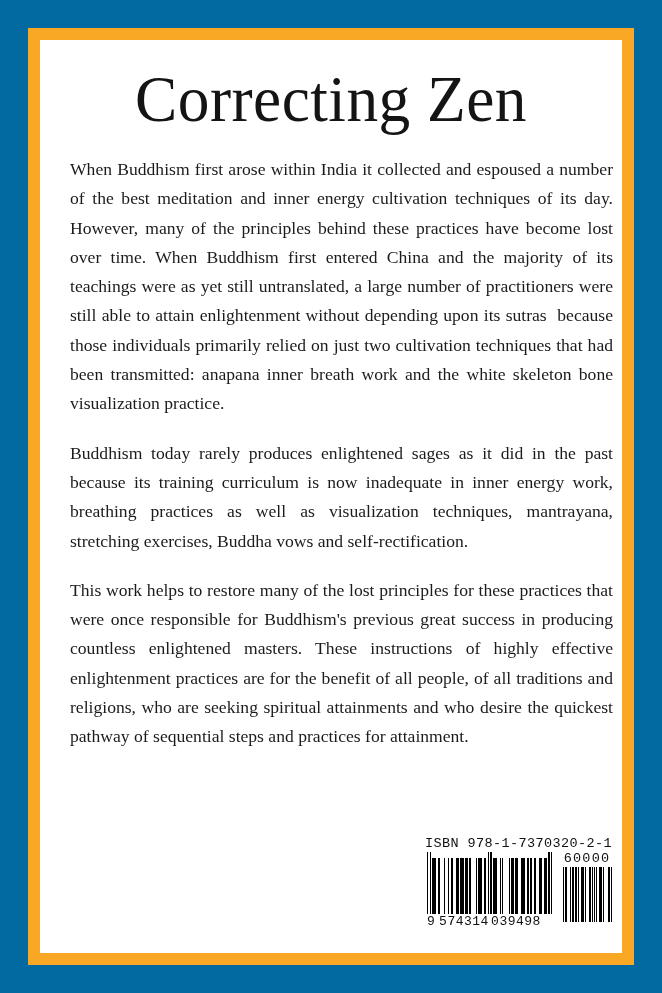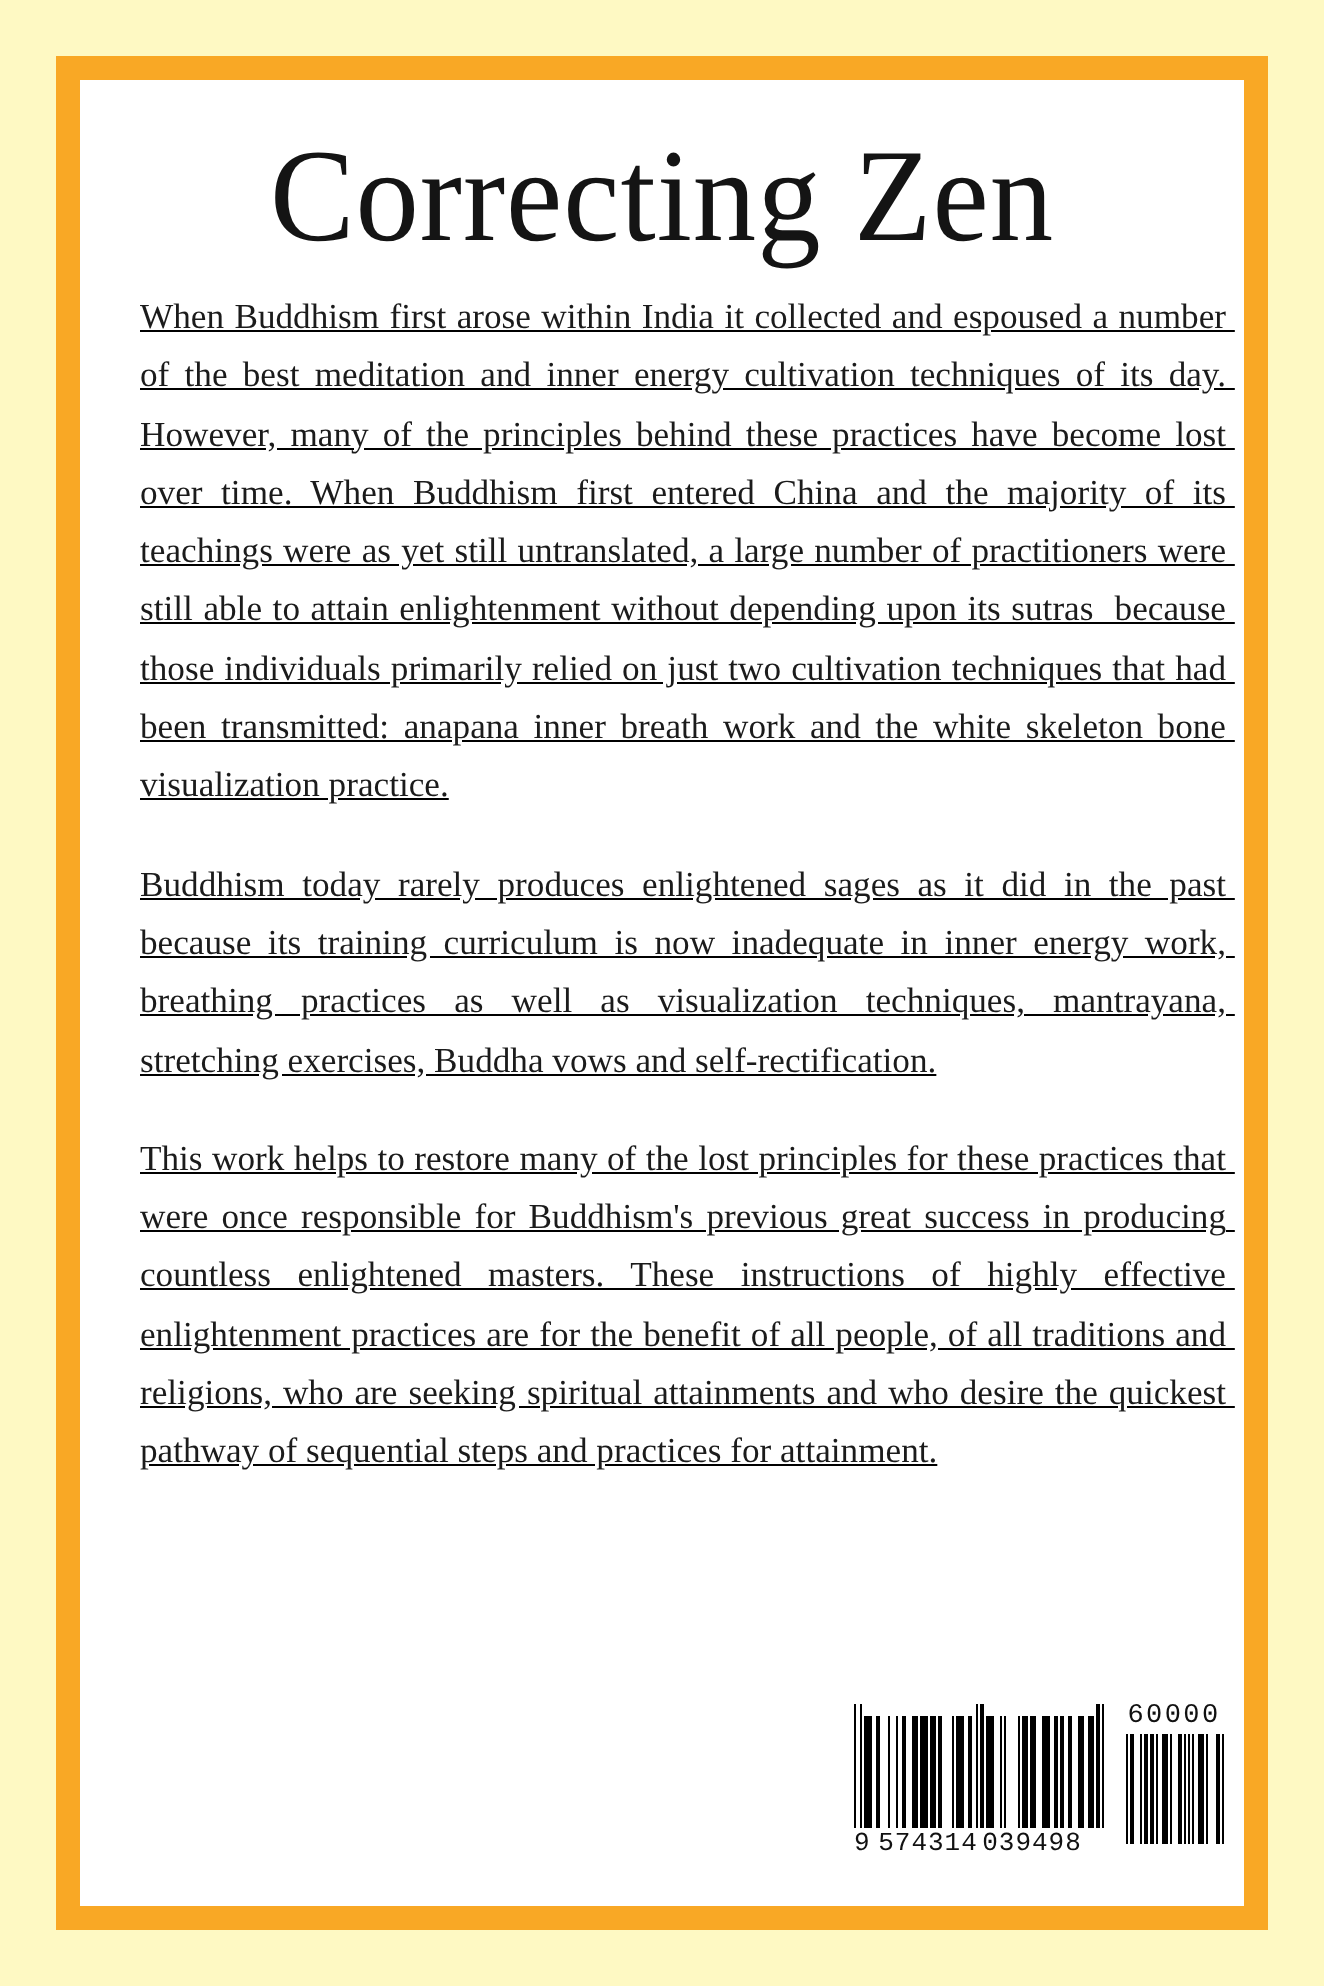--- a/index.html
+++ b/index.html
@@ -11,21 +11,21 @@
     width: 662px;
     height: 993px;
     overflow: hidden;
     font-family: "Liberation Serif", "DejaVu Serif", serif;
   }
 
   .cover {
     position: relative;
     width: 662px;
     height: 993px;
-    background: #fef9c3;
+    background: #0369a1;
     box-sizing: border-box;
   }
 
   
   .frame {
     position: absolute;
     left: 28px;
     top: 28px;
     width: 606px;
     height: 937px;
@@ -55,23 +55,22 @@
     color: #141414;
     font-weight: 400;
     white-space: nowrap;
     transform: scaleX(0.96);
     transform-origin: center center;
   }
 
   .body-copy {
     position: absolute;
     left: 30px;
-    top: 104px;
+    top: 115px;
     width: 543px;
-    text-decoration: underline;
   }
 
   .para {
     margin: 0 0 20px 0;
     font-family: "Liberation Serif", "DejaVu Serif", serif;
     font-size: 17.6px;
     line-height: 29.3px;
     color: #1b1b1b;
     text-align: justify;
     text-justify: inter-word;
@@ -152,20 +151,21 @@
       <div class="title">Correcting Zen</div>
 
       <div class="body-copy">
         <p class="para">When Buddhism first arose within India it collected and espoused a number of the best meditation and inner energy cultivation techniques of its day. However, many of the principles behind these practices have become lost over time. When Buddhism first entered China and the majority of its teachings were as yet still untranslated, a large number of practitioners were still able to attain enlightenment without depending upon its sutras  because those individuals primarily relied on just two cultivation techniques that had been transmitted: anapana inner breath work and the white skeleton bone visualization practice.</p>
         <p class="para">Buddhism today rarely produces enlightened sages as it did in the past because its training curriculum is now inadequate in inner energy work, breathing practices as well as visualization techniques, mantrayana, stretching exercises, Buddha vows and self-rectification.</p>
         <p class="para">This work helps to restore many of the lost principles for these practices that were once responsible for Buddhism's previous great success in producing countless enlightened masters. These instructions of highly effective enlightenment practices are for the benefit of all people, of all traditions and religions, who are seeking spiritual attainments and who desire the quickest pathway of sequential steps and practices for attainment.</p>
       </div>
 
       <div class="barcode-block">
 
+        <div class="isbn-line">ISBN 978-1-7370320-2-1</div>
 
         <div class="barcode-row">
 
           <div class="ean-main">
             <div class="bars" id="ean-bars">
                 <span style="width: 1.32632px; height: 62px; background: rgb(0, 0, 0);"></span>
                 <span style="width: 1.32632px; height: 62px; background: transparent;"></span>
                 <span style="width: 1.32632px; height: 62px; background: rgb(0, 0, 0);"></span>
                 <span style="width: 1.32632px; height: 56px; background: transparent;"></span>
                 <span style="width: 3.97895px; height: 56px; background: rgb(0, 0, 0);"></span>

